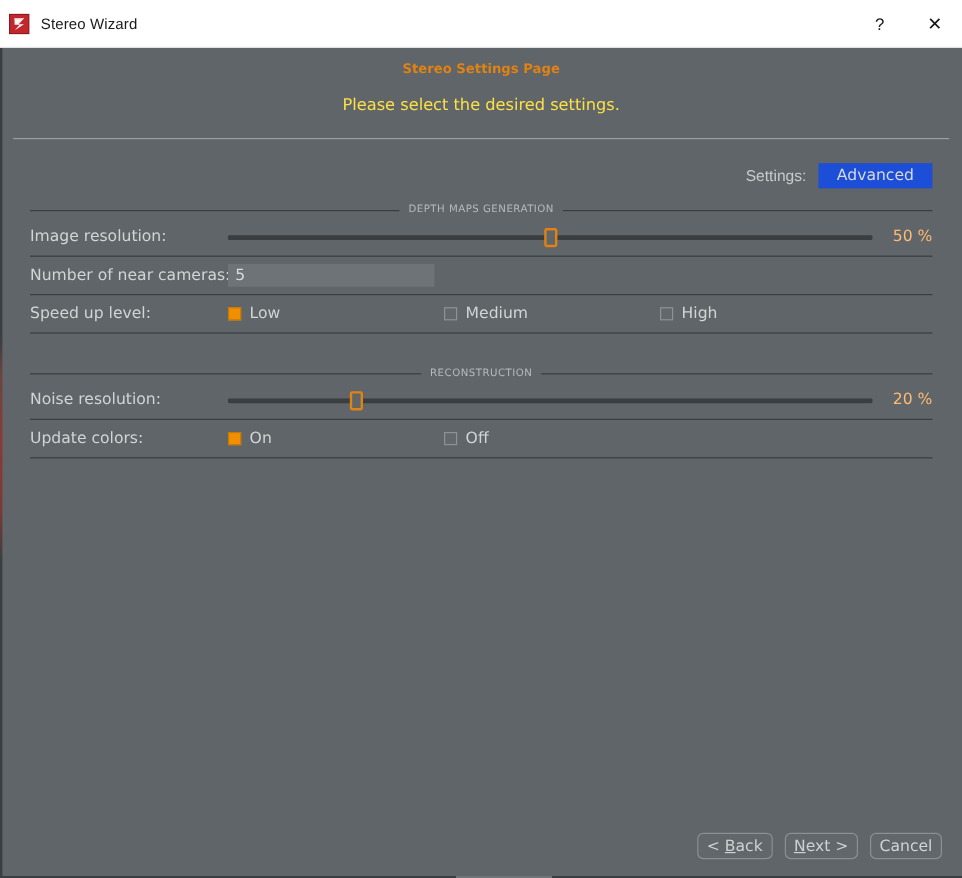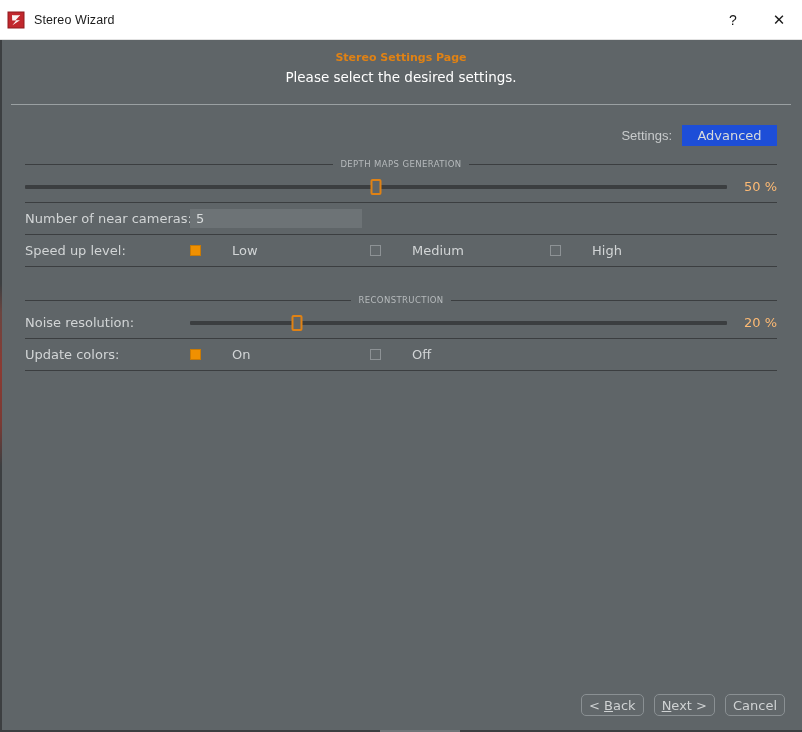--- a/index.html
+++ b/index.html
@@ -104,23 +104,23 @@
   .header-title {
     font-family: "DejaVu Sans", sans-serif;
     font-size: 11px;
     font-weight: bold;
     color: #e08214;
     line-height: 18px;
   }
   .header-sub {
     font-family: "DejaVu Sans", sans-serif;
     font-size: 13.5px;
-    color: #ffffff;
+    color: #fde047;
     line-height: 18px;
-    margin-top: 1px;
+    margin-top: 12px;
   }
   .header-rule {
     height: 1px;
     background: #9aa0a2;
     margin: 18px 11px 0 11px;
   }
 
   
   .content {
     flex: 1 1 auto;
@@ -266,21 +266,20 @@
   }
   .cb-box.off {
     background: #62686b;
     border: 1px solid #8d9295;
   }
   .cb-label {
     font-family: "DejaVu Sans", sans-serif;
     font-size: 13px;
     color: #d2d5d6;
     white-space: nowrap;
-    margin-left: 24px;
   }
 
   
   .footer {
     flex: 0 0 auto;
     height: 48px;
     display: flex;
     align-items: center;
     justify-content: flex-end;
     padding: 0 17px 6px 0;
@@ -342,20 +341,21 @@
       <div class="settings-combo">Advanced</div>
     </div>
 
     <div class="group-head">
       <div class="group-line"></div>
       <div class="group-cap">DEPTH MAPS GENERATION</div>
       <div class="group-line"></div>
     </div>
 
     <div class="row">
+      <div class="row-label">Image resolution:</div>
       <div class="slider-wrap">
         <div class="slider-track"></div>
         <div class="slider-handle" id="handle-image-resolution" style="left: 50%;"></div>
       </div>
       <div class="slider-value">50 %</div>
     </div>
 
     <div class="row">
       <div class="row-label">Number of near cameras:</div>
       <input class="text-input" type="text" value="5" style="">

